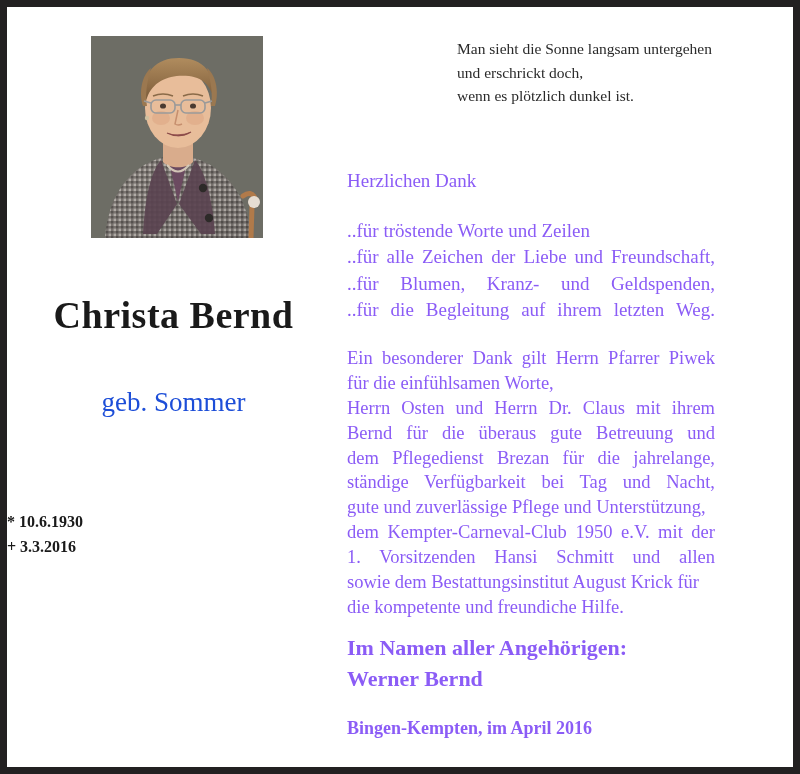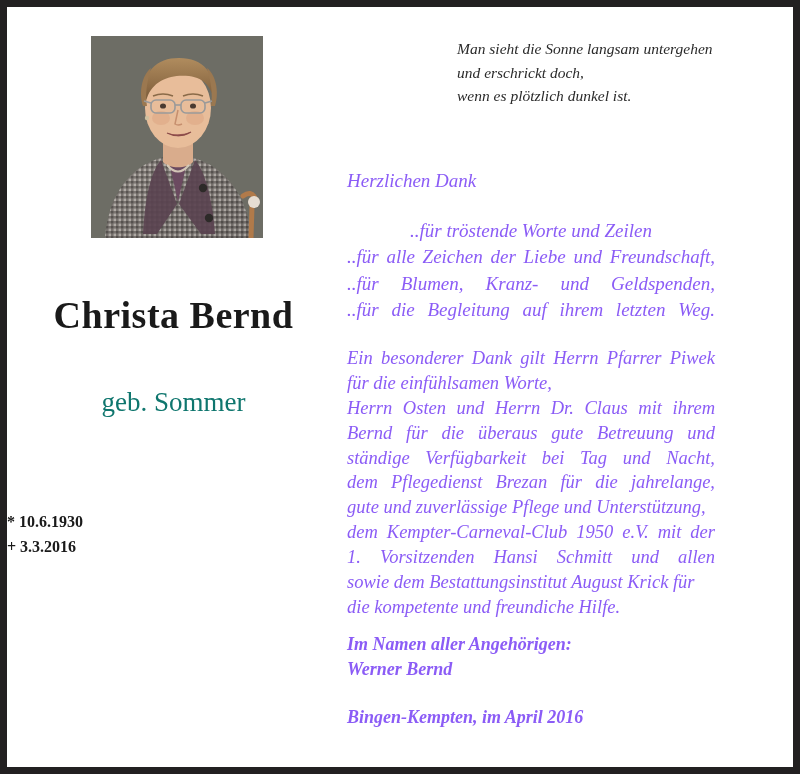--- a/index.html
+++ b/index.html
@@ -49,39 +49,39 @@
     white-space:nowrap;
     margin-top:14px;
   }
   .maiden-name {
     position:absolute;
     left:0; top:380px;
     width:333px;
     text-align:center;
     font-size:27px;
     font-weight:normal;
-    color:#0f766e;
+    color:#1d4ed8;
   }
   .dates {
     position:absolute;
     left:0; top:503px;
     width:333px;
     text-align:left;
     font-size:16px;
     font-weight:bold;
     line-height:1.55;
     color:#1a1a1a;
   }
   .dates .date-line { display:block; }
 
   
   .right-col {
     position:absolute;
     left:333px; top:0;
-    width:460px; height:100%;font-style:italic;
+    width:460px; height:100%;
   }
   .epigraph {
     position:absolute;
     left:117px; top:30px;
     width:340px;
     font-size:15.5px;
     line-height:1.52;
     color:#2a2a2a;
   }
   .epigraph .line { display:block; white-space:nowrap; }
@@ -103,39 +103,39 @@
     margin-bottom:22px;
   }
   .reason-list .just {
     display:block;
     text-align:justify;
     text-align-last:justify;
     white-space:normal;
   }
   .reason-list .nojust {
     display:block;
-    text-align:center;
+    text-align:left;
     white-space:nowrap;
   }
   .detail-para {
     font-size:18.5px;
     line-height:1.345;
     margin-bottom:12px;
   }
   .detail-para .just {
     display:block;
     text-align:justify;
     text-align-last:justify;
   }
   .detail-para .nojust {
     display:block;
     text-align:left;
   }
   .closing {
-    font-size:18px;
+    font-size:22px;
     font-weight:bold;
     line-height:1.42;
     margin-bottom:22px;
     margin-top:6px;
   }
   .closing .line { display:block; }
   .place-date {
     font-size:18px;
     font-weight:bold;
     line-height:1.4;
@@ -245,22 +245,22 @@
           <span class="just">..für alle Zeichen der Liebe und Freundschaft,</span>
           <span class="just">..für Blumen, Kranz- und Geldspenden,</span>
           <span class="just">..für die Begleitung auf ihrem letzten Weg.</span>
         </div>
 
         <div class="detail-para">
           <span class="just">Ein besonderer Dank gilt Herrn Pfarrer Piwek</span>
           <span class="nojust">für die einfühlsamen Worte,</span>
           <span class="just">Herrn Osten und Herrn Dr. Claus  mit ihrem</span>
           <span class="just">Bernd für die überaus gute Betreuung und</span>
+          <span class="just">dem Pflegedienst Brezan für die jahrelange,</span>
           <span class="just">ständige Verfügbarkeit bei Tag und Nacht,</span>
-          <span class="just">dem Pflegedienst Brezan für die jahrelange,</span>
           <span class="nojust">gute und zuverlässige Pflege und Unterstützung,</span>
           <span class="just">dem Kempter-Carneval-Club 1950 e.V. mit der</span>
           <span class="just">1. Vorsitzenden Hansi Schmitt und allen</span>
           <span class="nojust">sowie dem Bestattungsinstitut August Krick für</span>
           <span class="nojust">die kompetente und freundiche  Hilfe.</span>
         </div>
 
         <div class="closing">
           <span class="line">Im Namen aller Angehörigen:</span>
           <span class="line">Werner Bernd</span>

